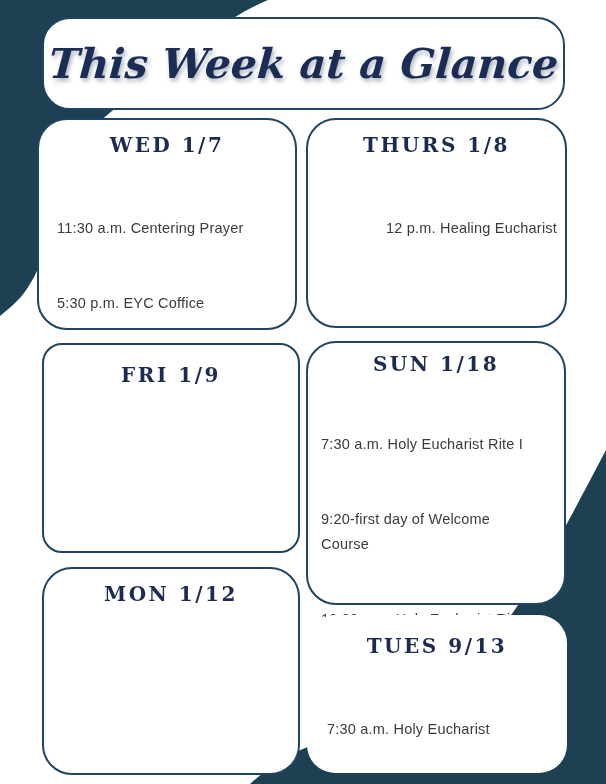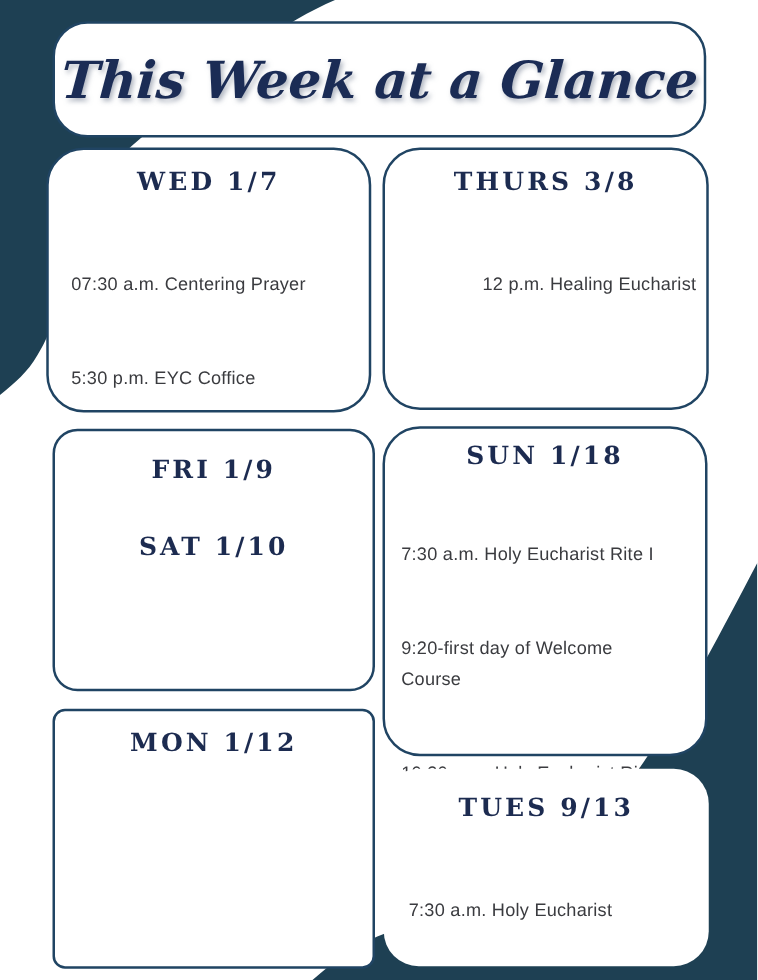--- a/index.html
+++ b/index.html
@@ -52,21 +52,21 @@
     line-height:25px;
     letter-spacing:0.2px;
     color:#3a3b3f;
     white-space:pre-wrap;
   }
   
   .card-wed {left:37px; top:118px; width:260px; height:212px; border-radius:30px; padding-top:13px;}
   .card-thurs{left:306px;top:118px; width:261px; height:210px; border-radius:30px; padding-top:13px;}
   .card-frisat{left:42px; top:343px; width:258px; height:210px; border-radius:20px; padding-top:18px;}
   .card-sun {left:306px;top:341px; width:260px; height:264px; border-radius:30px; padding-top:9px;}
-  .card-mon {left:42px; top:567px; width:258px; height:208px; border-radius:10px; padding-top:13px;}
+  .card-mon {left:42px; top:567px; width:258px; height:208px; border-radius:30px; padding-top:13px;}
   .card-tues{left:307px;top:615px; width:260px; height:158px; border-radius:28px; padding-top:19px;}
   .card-thurs .events{text-align:right;}
   .card-sun .events{margin-top:6px;padding-left:13px;width:208px;box-sizing:content-box;}
   .card-tues .events{padding-left:20px;}
   .sat-heading{margin-top:38px;}
 </style>
 </head>
 <body>
 
 <div class="page">
@@ -86,37 +86,36 @@
              L606,784 Z" fill="#1E4053"></path>
   </svg>
 
   <div class="card bordered title-card">
     <h1 class="script-title">This Week at a Glance</h1>
   </div>
 
   <section class="card bordered card-wed">
     <h2 class="day-heading">WED 1/7</h2>
     <ul class="events">
-      <li>07:30 a.m. Centering Prayer</li>
+      <li>11:30 a.m. Centering Prayer</li>
       <li>5:30 p.m. EYC Coffice</li>
       <li>6 p.m. Al-Anon Meeting</li>
       <li>7:30 p.m. Yoga in the Loft</li>
     </ul>
   </section>
 
   <section class="card bordered card-thurs">
-    <h2 class="day-heading">THURS 3/8</h2>
+    <h2 class="day-heading">THURS 1/8</h2>
     <ul class="events">
       <li>12 p.m. Healing Eucharist</li>
     </ul>
   </section>
 
   <section class="card bordered card-frisat">
     <h2 class="day-heading">FRI 1/9</h2>
-    <h2 class="day-heading sat-heading">SAT 1/10</h2>
   </section>
 
   <section class="card bordered card-sun">
     <h2 class="day-heading">SUN 1/18</h2>
     <ul class="events">
       <li>7:30 a.m. Holy Eucharist Rite I</li>
       <li>9:20-first day of Welcome Course</li>
       <li>10:30 a.m. Holy Eucharist Rite II</li>
       <li>5:30 p.m. -  EYC</li>
     </ul>

